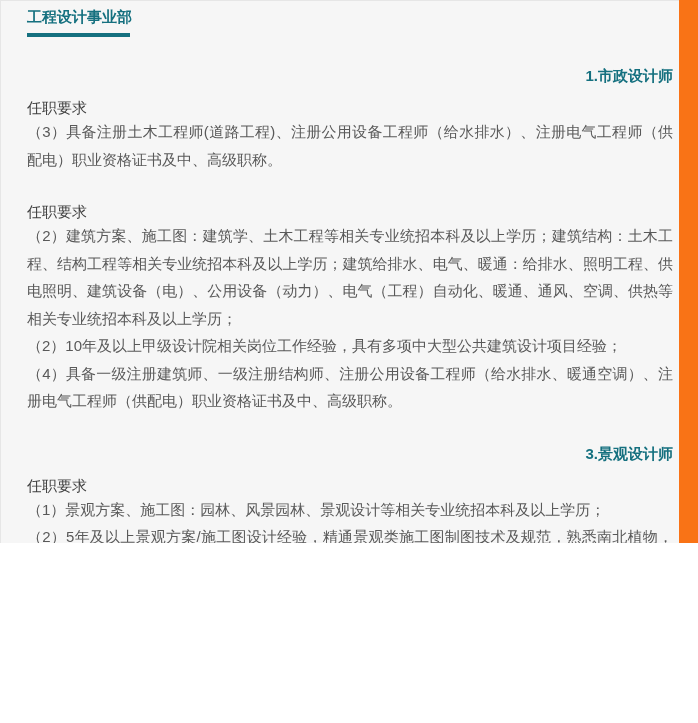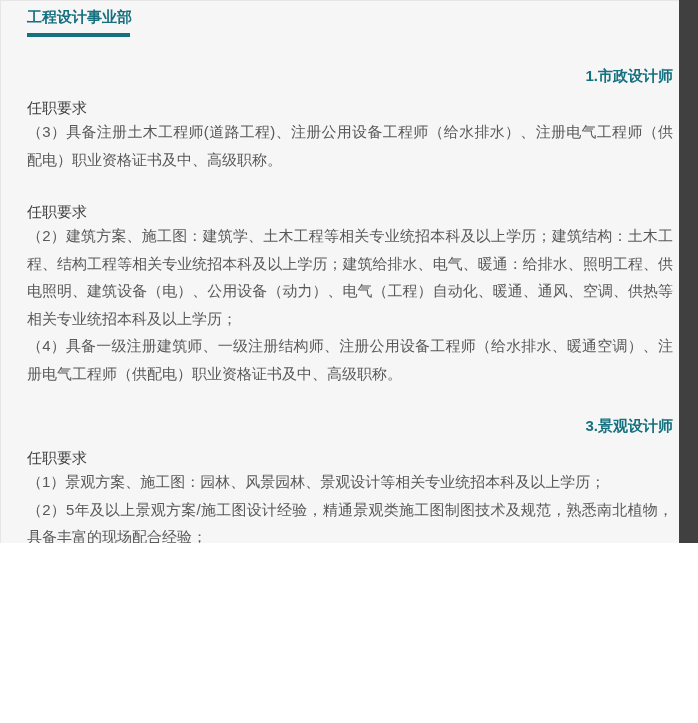--- a/index.html
+++ b/index.html
@@ -6,21 +6,21 @@
   html, body { margin: 0; padding: 0; }
   body {
     background: #ffffff;
     font-family: "Liberation Sans", "DejaVu Sans", sans-serif;
     -webkit-font-smoothing: antialiased;
   }
   .page {
     position: relative;
     width: 698px;
     height: 543px;
-    background: #404040;
+    background: #f97316;
     overflow: hidden;
   }
   .card {
     position: absolute;
     left: 0; top: 0;
     width: 679px;
     height: 723px;
     background: #f6f6f6;
     border-left: 1px solid #e6e6e6;
     border-top: 1px solid #e6e6e6;
@@ -74,20 +74,21 @@
 
     <div class="section">
       <h2 class="section-heading">1.市政设计师</h2>
       <h3 class="requirements-label">任职要求</h3>
       <p class="requirement-item">（3）具备注册土木工程师(道路工程)、注册公用设备工程师（给水排水）、注册电气工程师（供配电）职业资格证书及中、高级职称。</p>
     </div>
 
     <div class="section">
       <h3 class="requirements-label">任职要求</h3>
       <p class="requirement-item">（2）建筑方案、施工图：建筑学、土木工程等相关专业统招本科及以上学历；建筑结构：土木工程、结构工程等相关专业统招本科及以上学历；建筑给排水、电气、暖通：给排水、照明工程、供电照明、建筑设备（电）、公用设备（动力）、电气（工程）自动化、暖通、通风、空调、供热等相关专业统招本科及以上学历；</p>
+      <p class="requirement-item">（2）10年及以上甲级设计院相关岗位工作经验，具有多项中大型公共建筑设计项目经验；</p>
       <p class="requirement-item">（4）具备一级注册建筑师、一级注册结构师、注册公用设备工程师（给水排水、暖通空调）、注册电气工程师（供配电）职业资格证书及中、高级职称。</p>
     </div>
 
     <div class="section">
       <h2 class="section-heading">3.景观设计师</h2>
       <h3 class="requirements-label">任职要求</h3>
       <p class="requirement-item">（1）景观方案、施工图：园林、风景园林、景观设计等相关专业统招本科及以上学历；</p>
       <p class="requirement-item">（2）5年及以上景观方案/施工图设计经验，精通景观类施工图制图技术及规范，熟悉南北植物，具备丰富的现场配合经验；</p>
       <p class="requirement-item">（3）具备工程类职业资格及中、高级职称。</p>
     </div>

